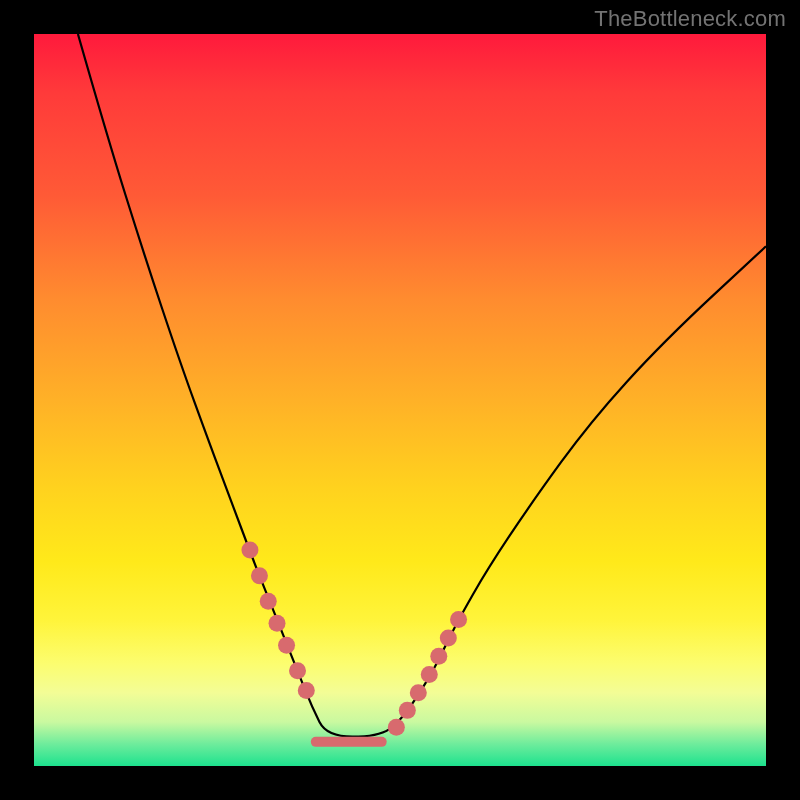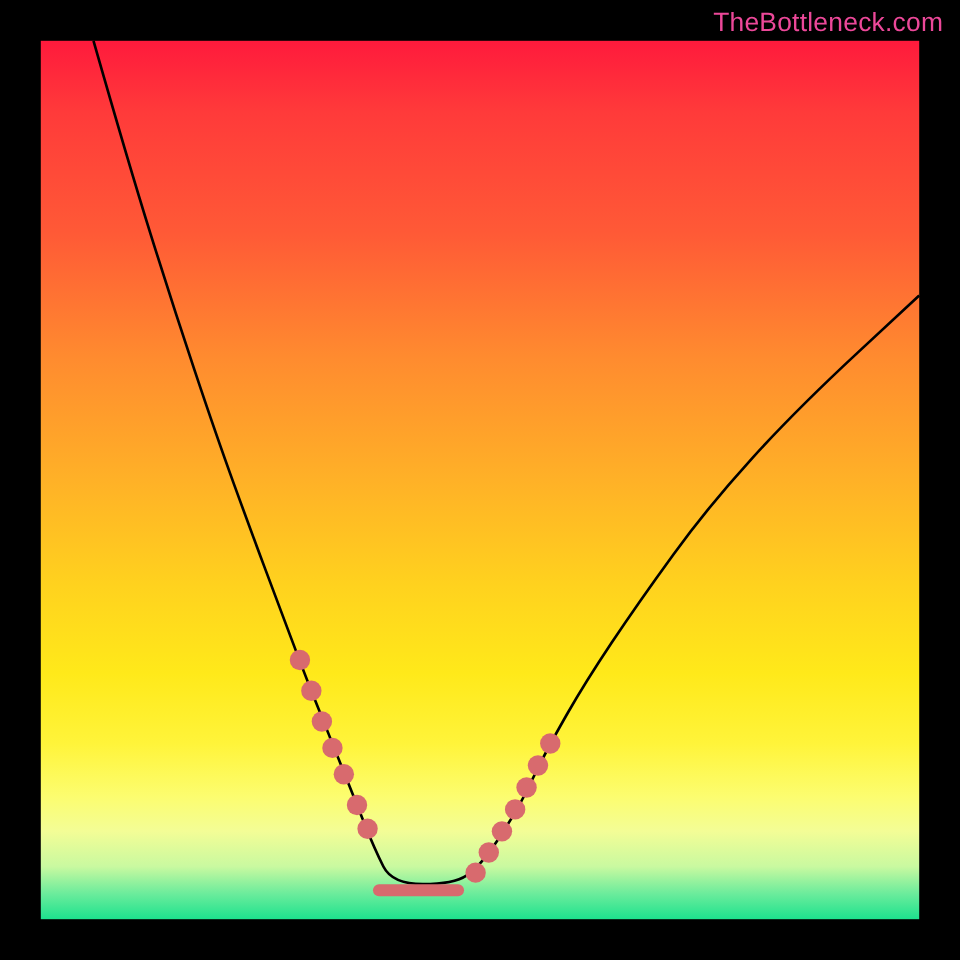--- a/index.html
+++ b/index.html
@@ -40,21 +40,21 @@
       #f3fd96 90%,
       #c9f9a0 94%,
       #6eec9c 97%,
       #1de28e 100%
     );
   }
   .watermark {
     position: absolute;
     top: 6px;
     right: 14px;
-    color: #ec4899;
+    color: #737373;
     font-size: 22px;
     font-weight: 500;
     letter-spacing: 0.2px;
     user-select: none;
   }
   svg.curve {
     position: absolute;
     top: 0;
     left: 0;
     width: 732px;

